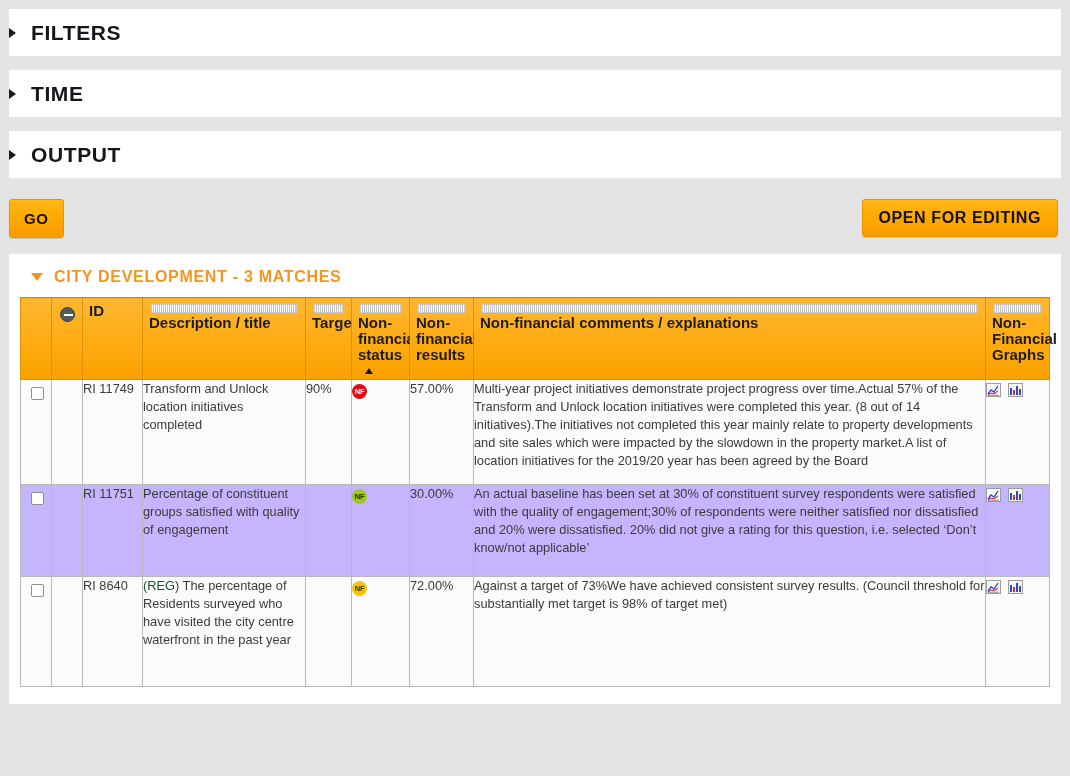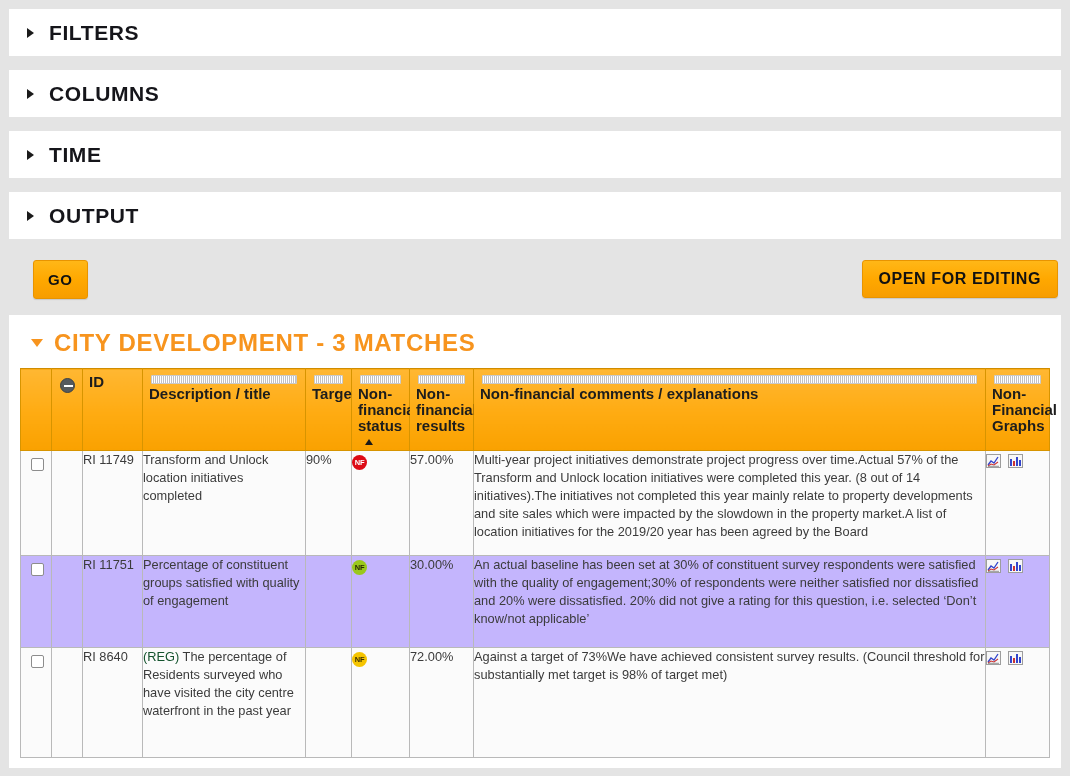--- a/index.html
+++ b/index.html
@@ -14,21 +14,20 @@
   .page { width: 1070px; height: 776px; position: relative; }
 
   
   .accordion { padding: 9px 9px 0 9px; }
   .acc-panel {
     background: #ffffff;
     height: 47px;
     margin-bottom: 14px;
     display: flex;
     align-items: center;
-    padding-left: 18px;
   }
   .acc-arrow {
     width: 0; height: 0;
     border-left: 7px solid #1a1a1a;
     border-top: 5px solid transparent;
     border-bottom: 5px solid transparent;
     margin-right: 15px;
     flex: none;
   }
   .acc-label {
@@ -51,42 +50,42 @@
     border: 1px solid #e89400;
     border-radius: 3px;
     color: #111111;
     font-weight: bold;
     font-size: 15px;
     letter-spacing: 0.6px;
     cursor: pointer;
     font-family: "Liberation Sans", sans-serif;
     box-shadow: 0 1px 1px rgba(0,0,0,0.12);
   }
-  .btn-go { padding: 10px 14px; margin-left: 24px; }
+  .btn-go { padding: 10px 14px; }
   .btn-edit { padding: 9px 16px; font-size: 16px; }
 
   
   .results {
     margin: 10px 9px 0 9px;
     background: #ffffff;
     padding: 12px 11px 10px 11px;
     min-height: 450px;
   }
   .res-title-row { display: flex; align-items: center; padding: 2px 0 11px 11px; }
   .res-caret {
     width: 0; height: 0;
     border-top: 8px solid #f7941e;
     border-left: 6px solid transparent;
     border-right: 6px solid transparent;
     margin-right: 11px;
     flex: none;
   }
   .res-title {
     color: #f7941e;
-    font-size: 24px;
+    font-size: 16px;
     font-weight: bold;
     letter-spacing: 0.7px;
   }
 
   
   table.grid {
     border-collapse: collapse;
     width: 1029px;
     table-layout: fixed;
     font-size: 12.5px;
@@ -193,24 +192,20 @@
 </style>
 </head>
 <body>
 
 <div class="page">
 
   <div class="accordion">
     <div class="acc-panel">
       <span class="acc-arrow"></span>
       <span class="acc-label">FILTERS</span>
-    </div>
-    <div class="acc-panel">
-      <span class="acc-arrow"></span>
-      <span class="acc-label">COLUMNS</span>
     </div>
     <div class="acc-panel">
       <span class="acc-arrow"></span>
       <span class="acc-label">TIME</span>
     </div>
     <div class="acc-panel">
       <span class="acc-arrow"></span>
       <span class="acc-label">OUTPUT</span>
     </div>
   </div>

